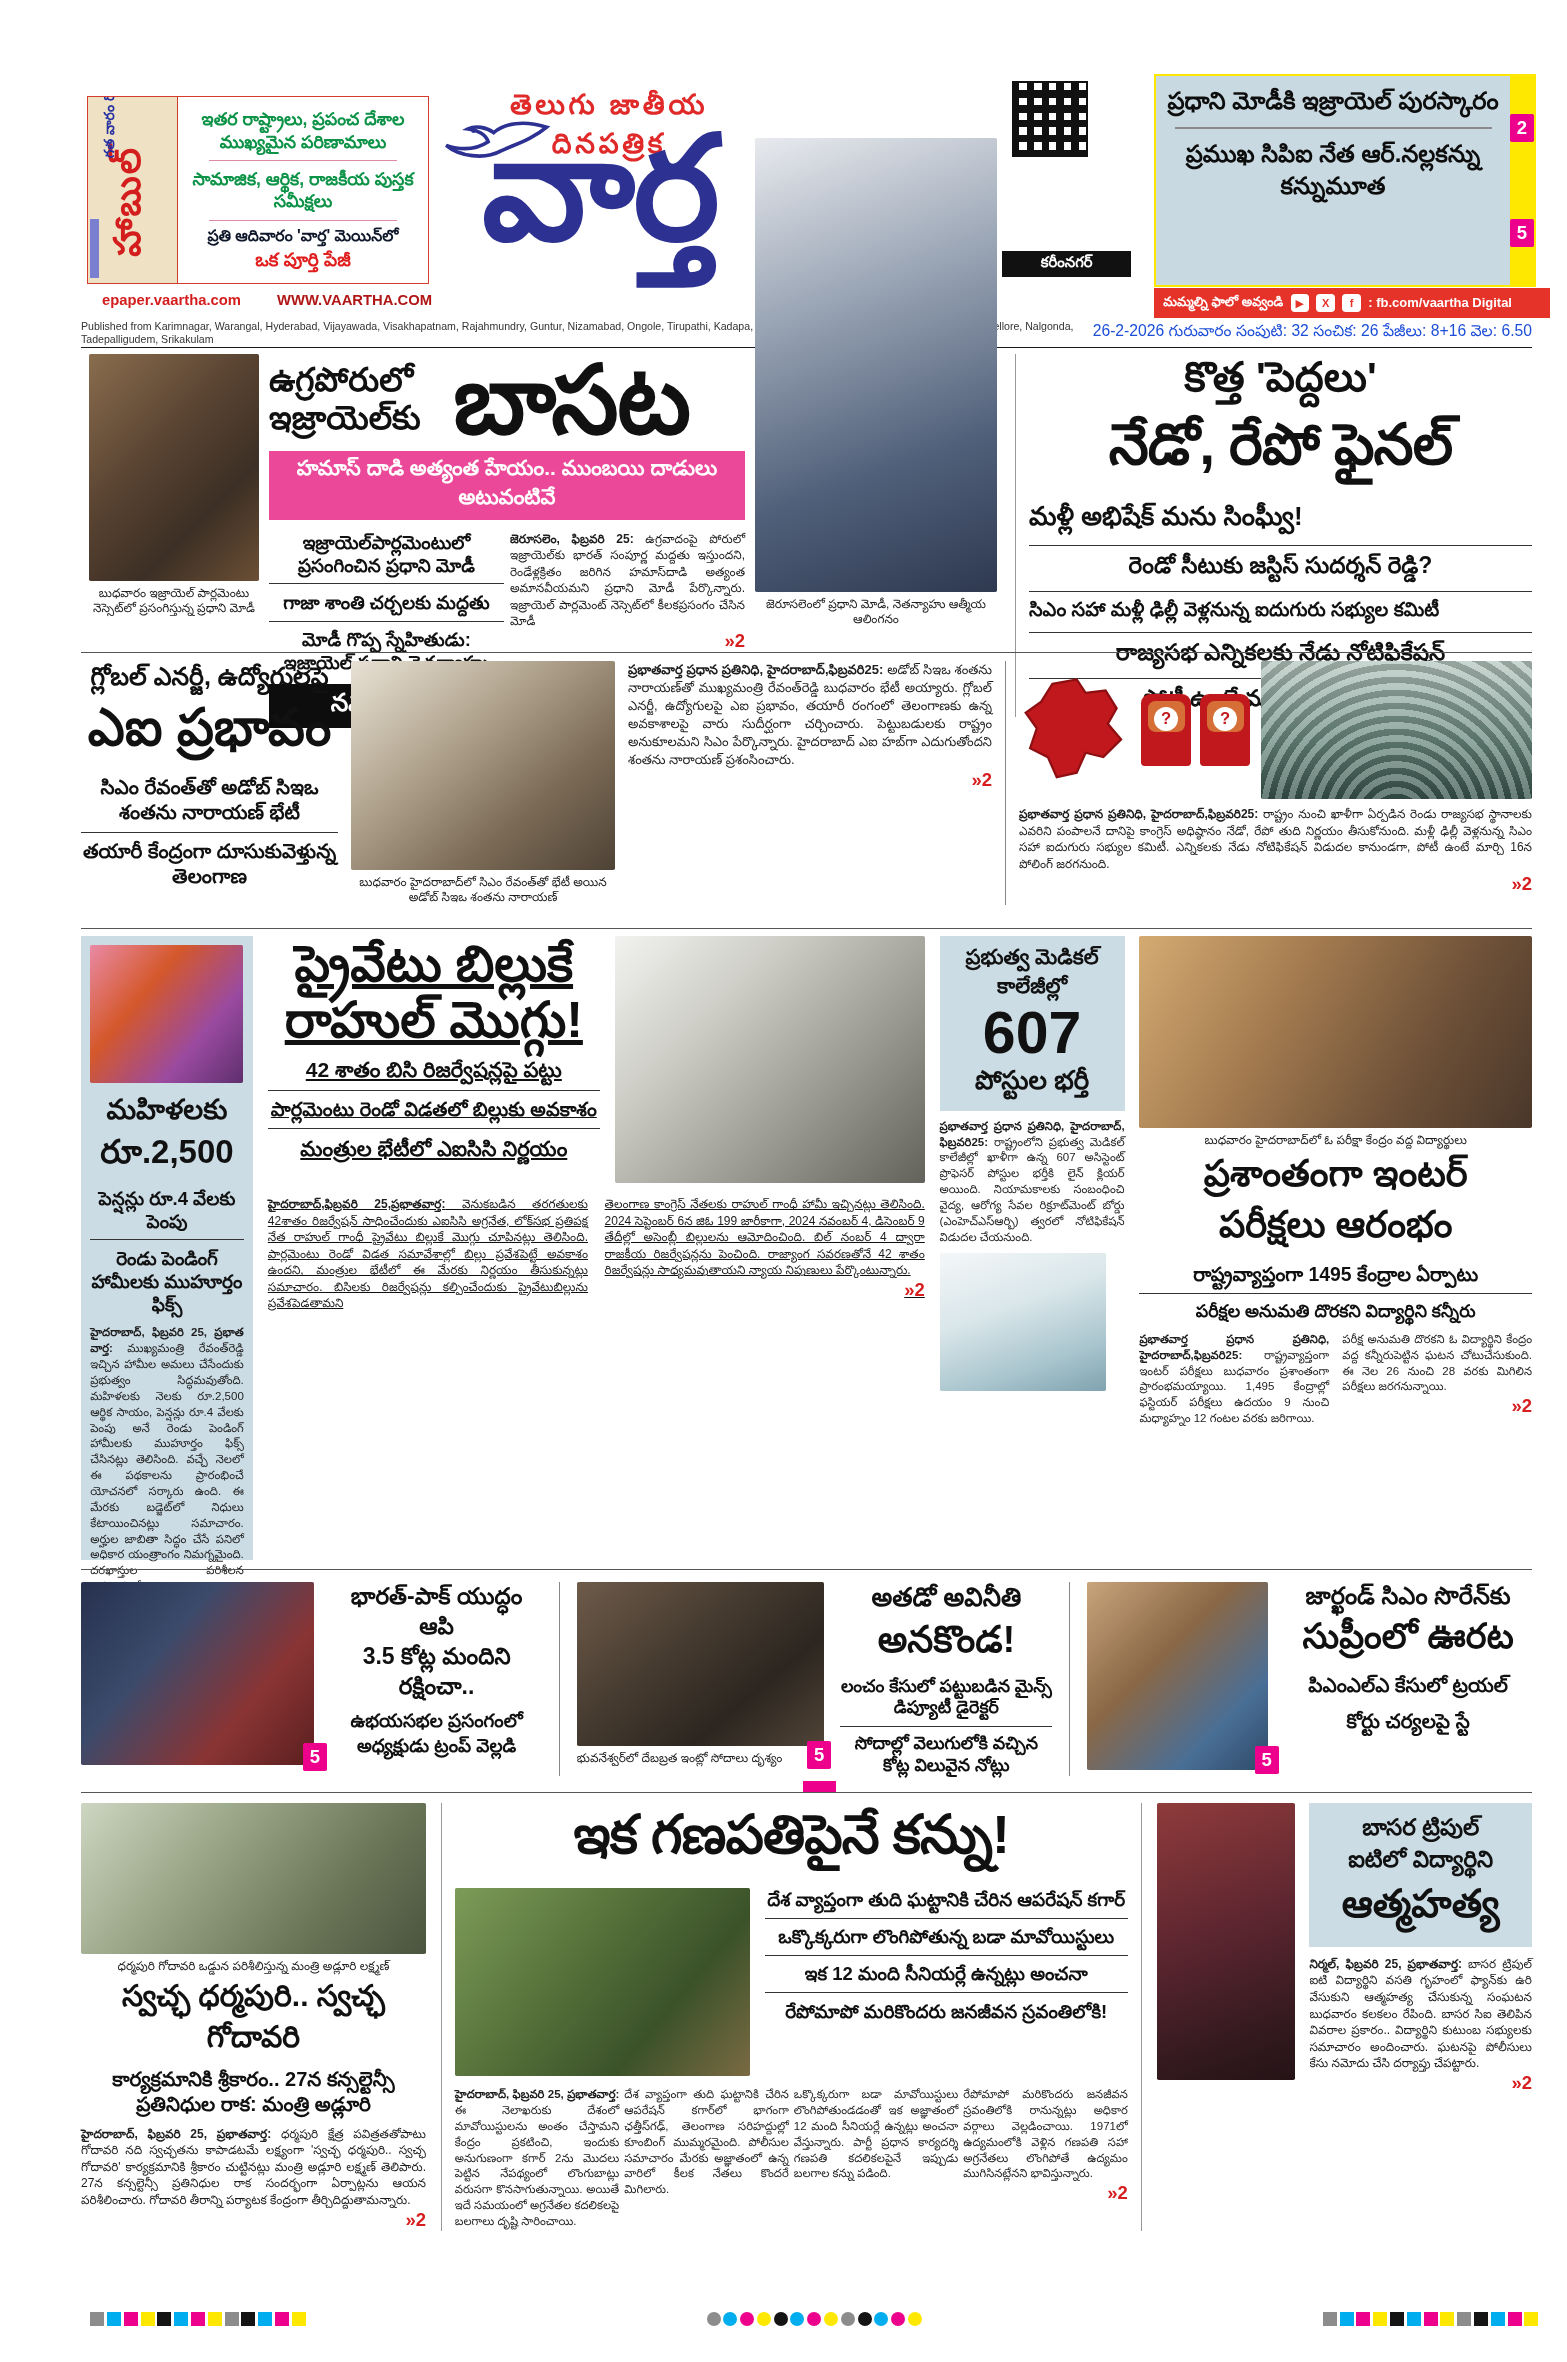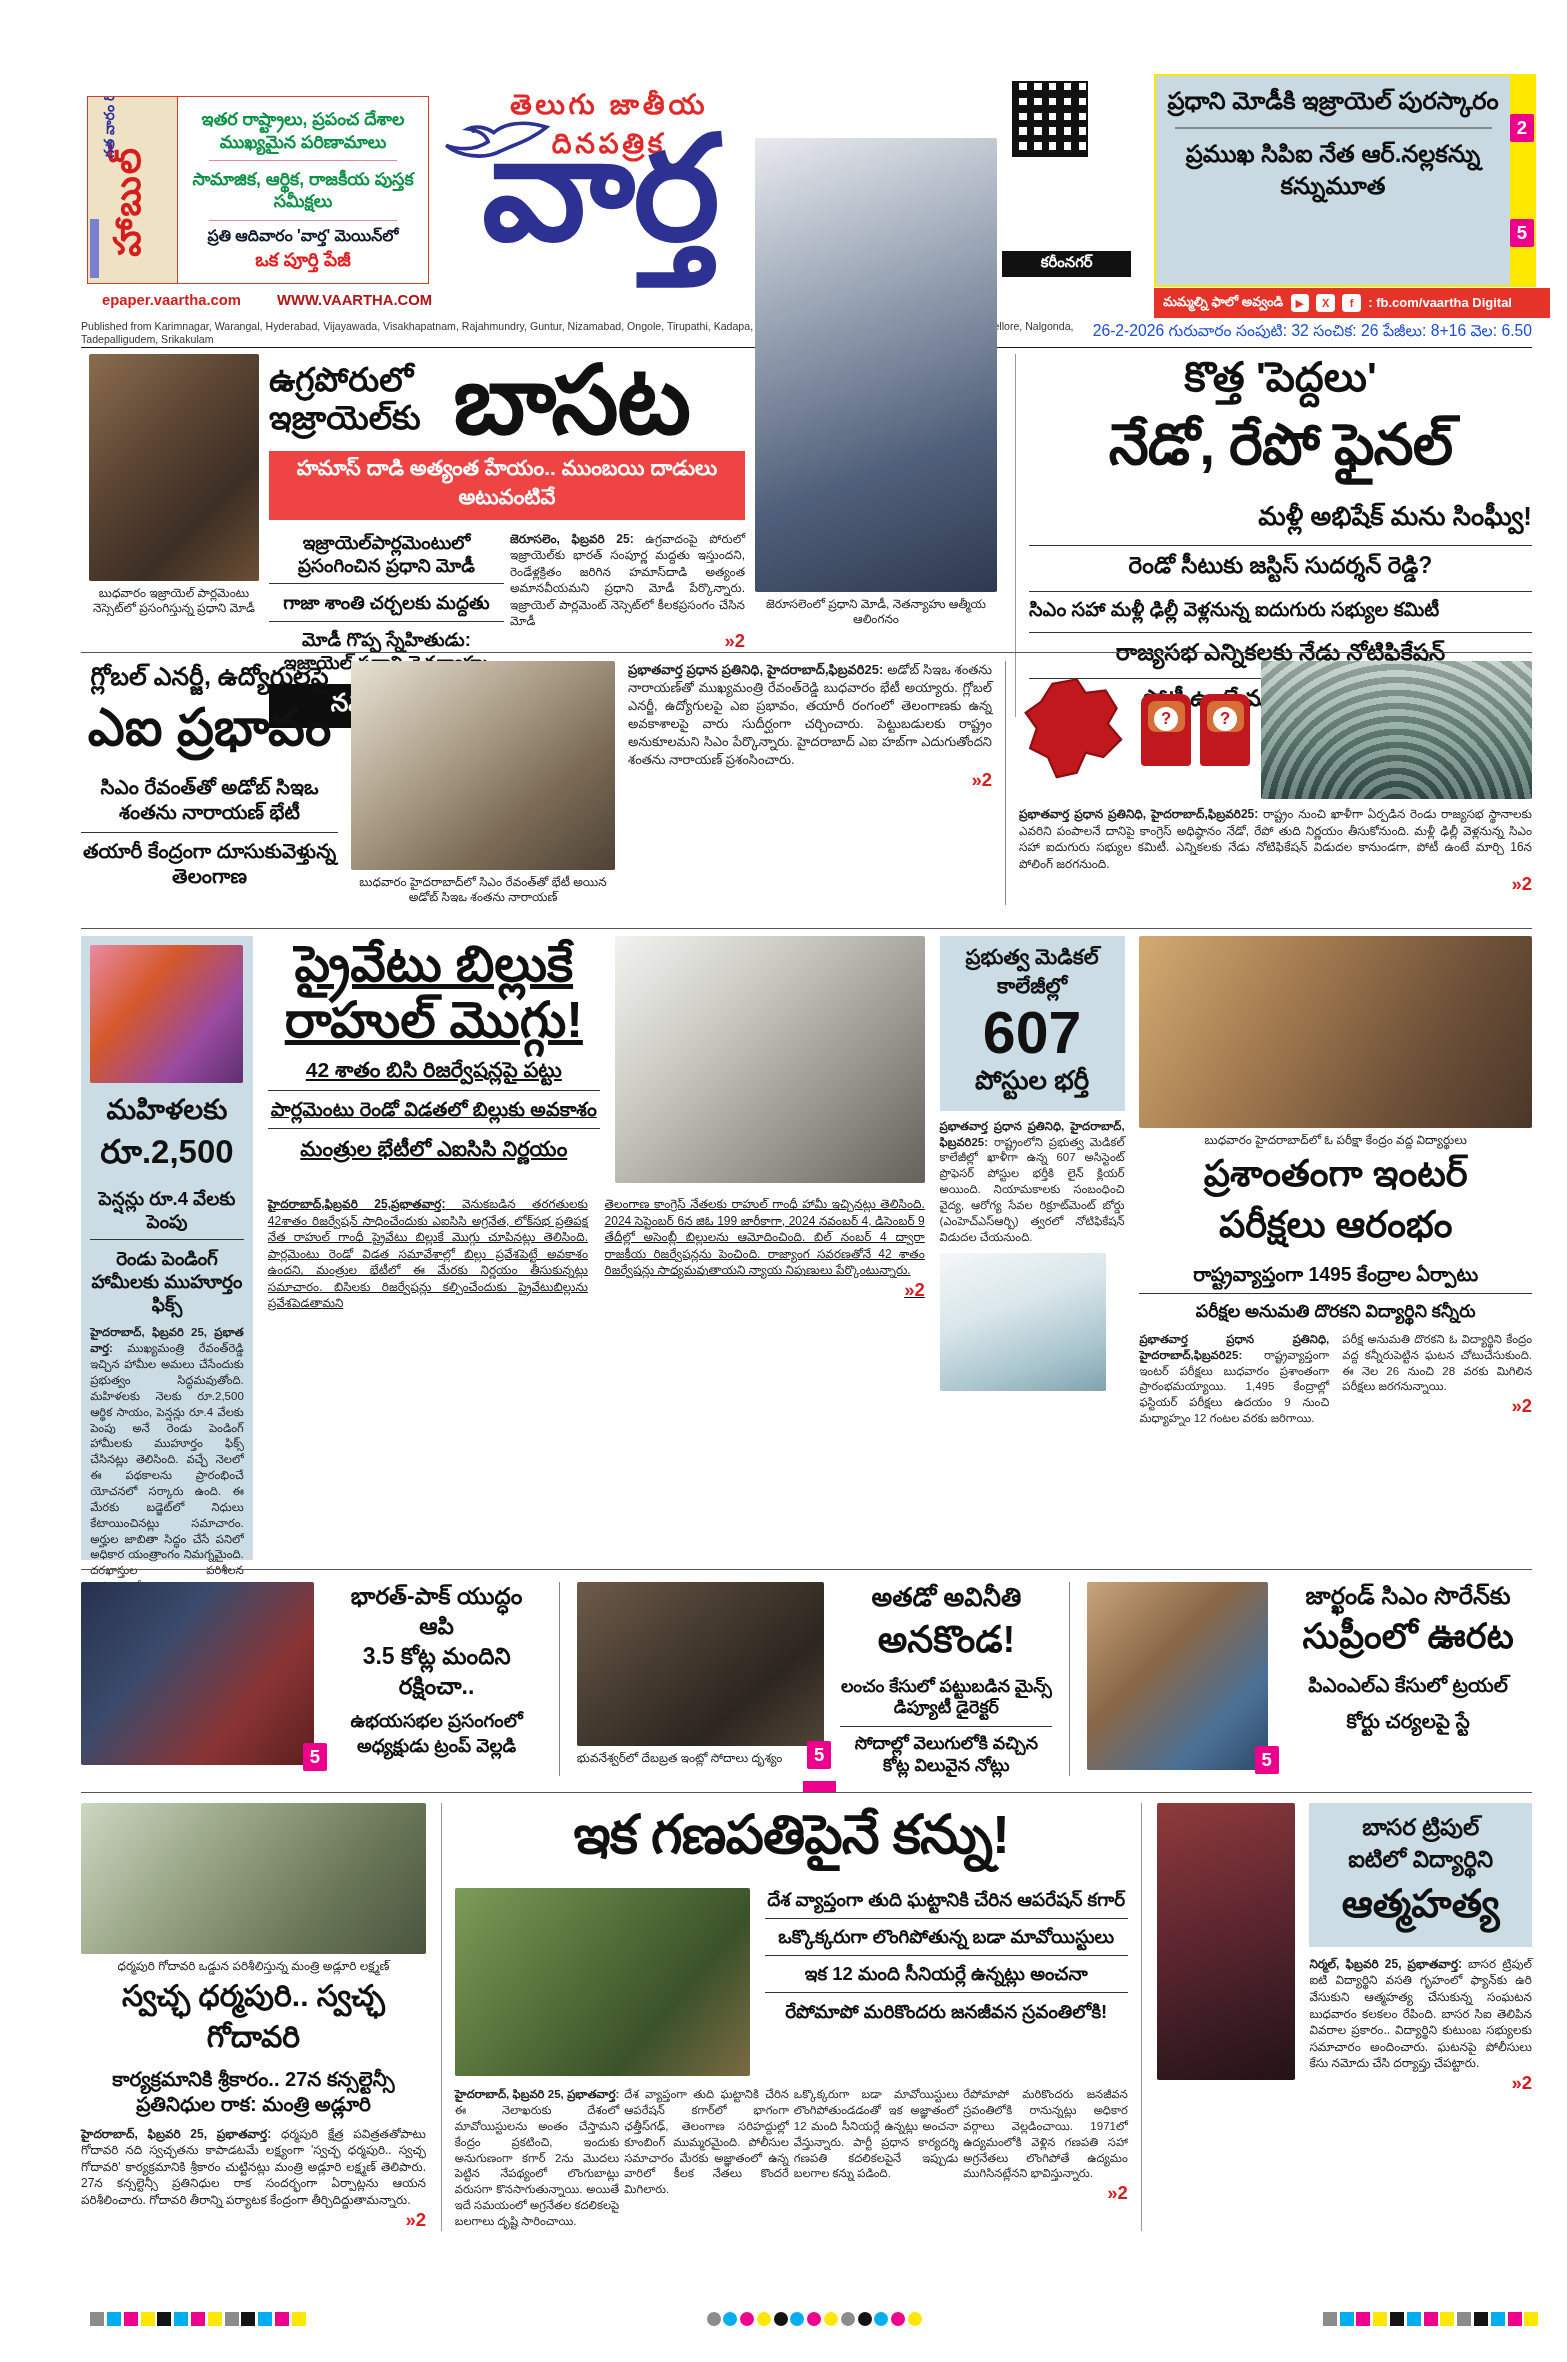--- a/index.html
+++ b/index.html
@@ -42,27 +42,27 @@
   .tb-div{border-top:2.8px double #8a8a8a;margin:9.2px 13px;}
   .social{background:#e63329;color:#fff;display:flex;align-items:center;gap:7.4px;padding:0 9.2px;font-size:13px;font-weight:bold;}
   .soc-ic{display:inline-block;width:18.5px;height:18.5px;border-radius:3.7px;background:#fff;color:#e63329;
           text-align:center;line-height:18.5px;font-size:11px;font-weight:bold;}
   .datebar{display:flex;justify-content:space-between;align-items:center;border-bottom:1.8px solid #1a1a1a;}
   .pub{font-size:10.6px;color:#333;line-height:1.2;}
   .dinfo{font-size:15.7px;font-weight:normal;color:#1d4ed8;white-space:nowrap;}
   
   .kicker{font-weight:bold;font-size:33px;line-height:1.15;}
   .mega{font-weight:800;font-size:96px;line-height:.95;letter-spacing:-1.8px;}
-  .strap{background:#ef4444;color:#fff;font-weight:bold;font-size:21px;text-align:center;padding:5.5px 3.7px;}
+  .strap{background:#ec4899;color:#fff;font-weight:bold;font-size:21px;text-align:center;padding:5.5px 3.7px;}
   .subhead{font-weight:bold;font-size:18.5px;line-height:1.25;text-align:center;}
   .blackbox{background:#0d0d0d;color:#fff;font-weight:bold;font-size:25px;text-align:center;
             padding:4.6px 13px;display:flex;align-items:center;gap:11px;justify-content:center;}
   .rs-kicker{font-weight:800;font-size:41px;text-align:center;}
   .rs-head{font-weight:800;font-size:57px;text-align:center;letter-spacing:-0.9px;}
-  .rs-sub1{font-weight:bold;font-size:26px;text-align:right;}
+  .rs-sub1{font-weight:bold;font-size:26px;text-align:left;}
   .rs-sub2{font-weight:bold;font-size:23px;text-align:center;}
   .rs-sub3{font-weight:bold;font-size:19.4px;text-align:left;}
   
   .bluepanel{background:#ccdce5;}
   .chair{width:50px;height:72px;background:#c0181c;border-radius:9.2px 9.2px 3.7px 3.7px;position:relative;}
   .chair:before{content:"";position:absolute;left:6.5px;top:7.4px;right:6.5px;height:31px;background:#e8b64e;border-radius:7.4px;opacity:.55;}
   .qmark{position:absolute;left:13px;top:13px;width:24px;height:24px;border-radius:50%;background:#fff;
          color:#c0181c;font-weight:bold;text-align:center;line-height:24px;font-size:16.6px;}
   .foot{display:flex;justify-content:space-between;align-items:center;padding:0 9.2px;}
 </style>

